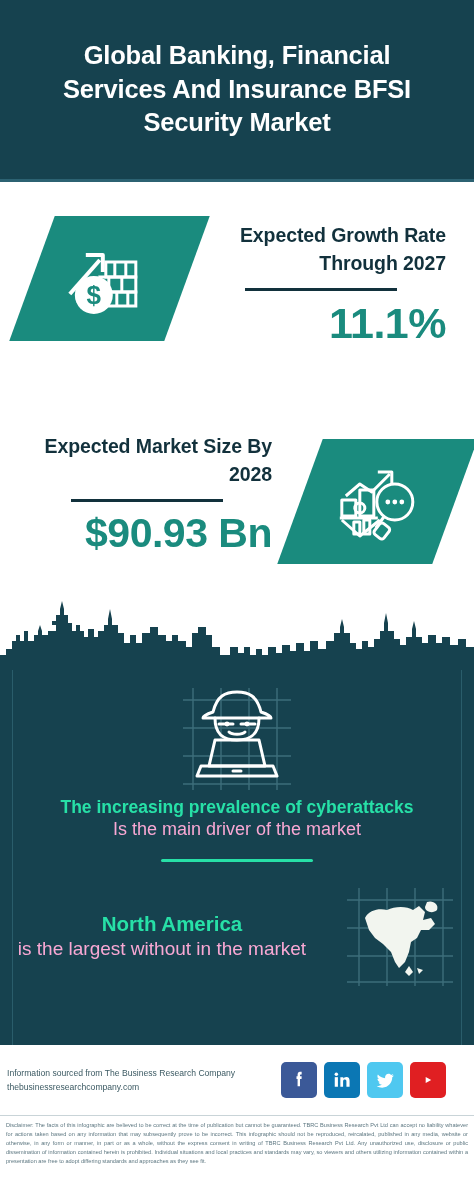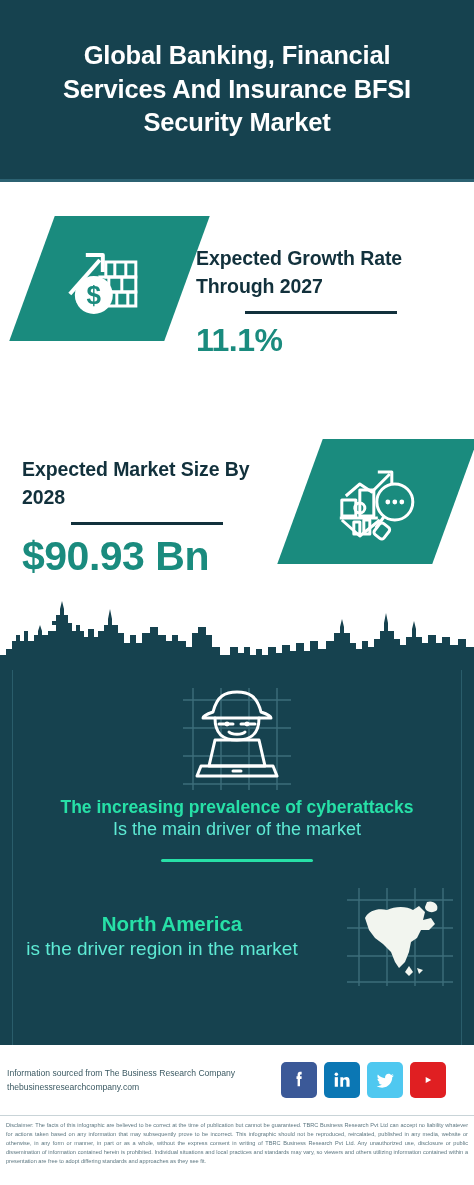--- a/index.html
+++ b/index.html
@@ -32,35 +32,35 @@
     position: absolute;
     background: #1a8b7e;
     transform: skewX(-20deg);
     display: flex; align-items: center; justify-content: center;
   }
   .para-inner { transform: skewX(20deg); display:flex; align-items:center; justify-content:center; }
 
   .growth-para { left: 32px; top: 31px; width: 155px; height: 125px; }
   .size-para   { left: 300px; top: 254px; width: 155px; height: 125px; }
 
-  .stat-block { position: absolute; text-align: left; margin-top: 23px; }
+  .stat-block { position: absolute; text-align: right; }
   .growth-block { left: 196px; top: 37px; width: 250px; }
   .size-block   { left: 22px;  top: 248px; width: 250px; }
 
   .stat-label {
     color: #12313c; font-size: 19.5px; font-weight: bold;
     line-height: 1.42; letter-spacing: -0.1px;
   }
   .stat-rule {
     height: 3px; background: #12313c; margin: 11px auto 6px auto;
   }
   .growth-block .stat-rule { width: 152px; }
   .size-block .stat-rule   { width: 152px; }
   .stat-value {
-    color: #1a8b7e; font-size: 32px; font-weight: bold; letter-spacing: -0.5px;
+    color: #1a8b7e; font-size: 43px; font-weight: bold; letter-spacing: -0.5px;
     line-height: 1.25;
   }
   .size-block .stat-value { font-size: 41px; }
 
   
   .skyline { position: absolute; left: 0; top: 585px; width: 474px; height: 95px; }
   .skyline svg { display: block; width: 474px; height: 95px; }
 
   
   .dark {
@@ -78,21 +78,21 @@
 
   .icon-cell { width: 140px; display:flex; align-items:center; justify-content:center; }
   .icon-cell.right { width: 150px; }
   .text-cell { flex: 1; }
 
   .msg { text-align: center; line-height: 1.28; }
   .msg .hl {
     display:block; color: #27e0a7; font-size: 17.5px; font-weight: bold;
   }
   .msg .sub {
-    display:block; color: #5eead4; font-size: 18px; font-weight: normal;
+    display:block; color: #f9a8d4; font-size: 18px; font-weight: normal;
   }
   .region-msg .hl { font-size: 20.5px; padding-left: 20px; }
   .region-msg .sub { font-size: 19px; }
 
   .mint-rule {
     position:absolute; left: 50%; transform: translateX(-50%);
     top: 189px; width: 152px; height: 3px; background: #27e0a7; border-radius: 2px;
   }
 
   
@@ -231,21 +231,21 @@
         </div>
       </div>
     </div>
 
     <div class="mint-rule"></div>
 
     <div class="row region-row">
       <div class="text-cell">
         <div class="msg region-msg">
           <span class="hl">North America</span>
-          <span class="sub">is the driver region in the market</span>
+          <span class="sub">is the largest without in the market</span>
         </div>
       </div>
       <div class="icon-cell right">
         <svg width="120" height="112" viewBox="0 0 120 112">
           <g stroke="#3d6e7b" stroke-width="1.4" fill="none">
             <path d="M20 8 L20 106 M48 8 L48 106 M76 8 L76 106 M104 8 L104 106"></path>
             <path d="M8 20 L114 20 M8 48 L114 48 M8 76 L114 76 M8 102 L114 102"></path>
           </g>
           <g fill="#f2f5ef">
             <path d="M26 38 C30 30 40 28 48 30 C56 26 68 26 74 30 L80 26 L86 32 L84 40 L92 38 L96 44 L90 50 L82 50 L78 58 L72 62 L70 72 L66 82 L60 88 L56 82 L52 72 L44 64 L36 58 L30 50 Z"></path>

